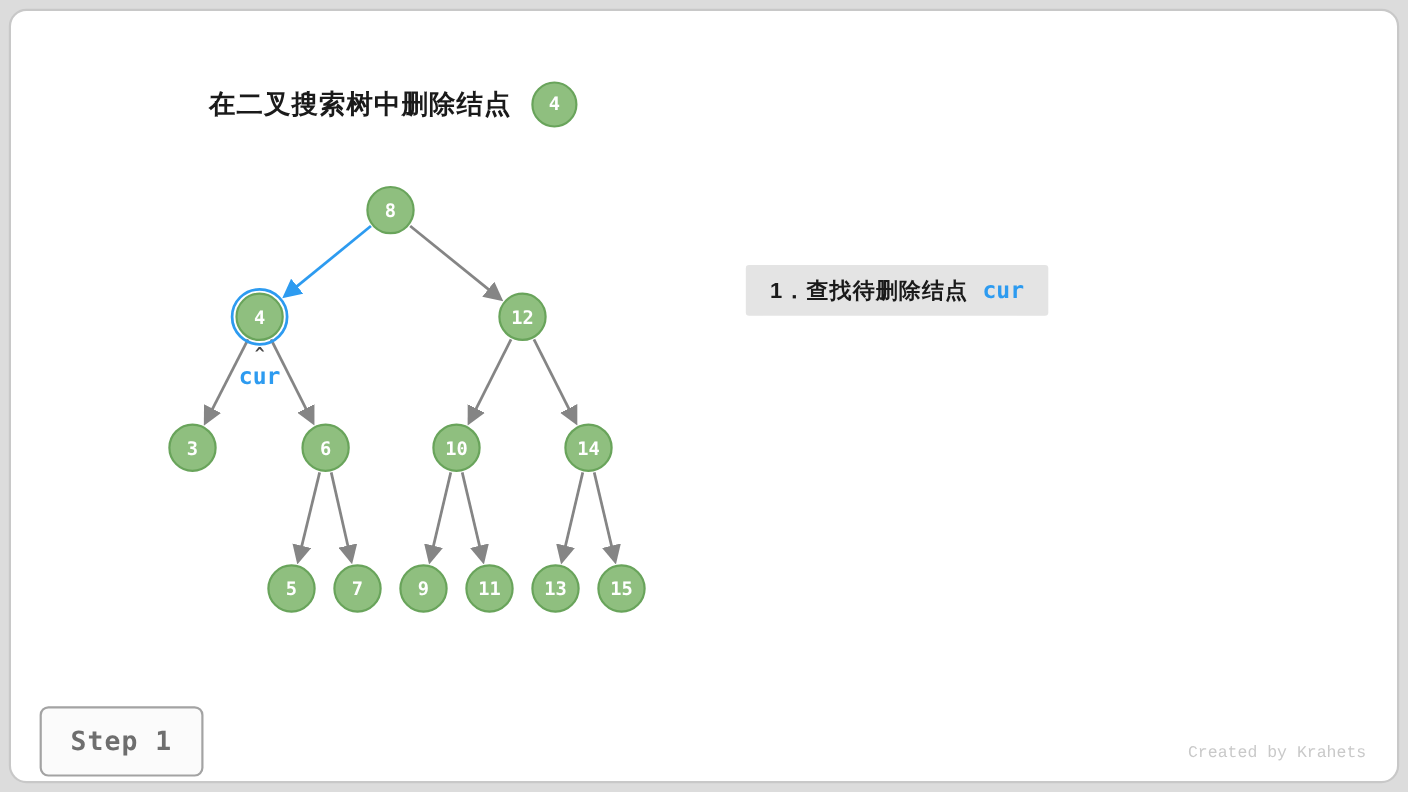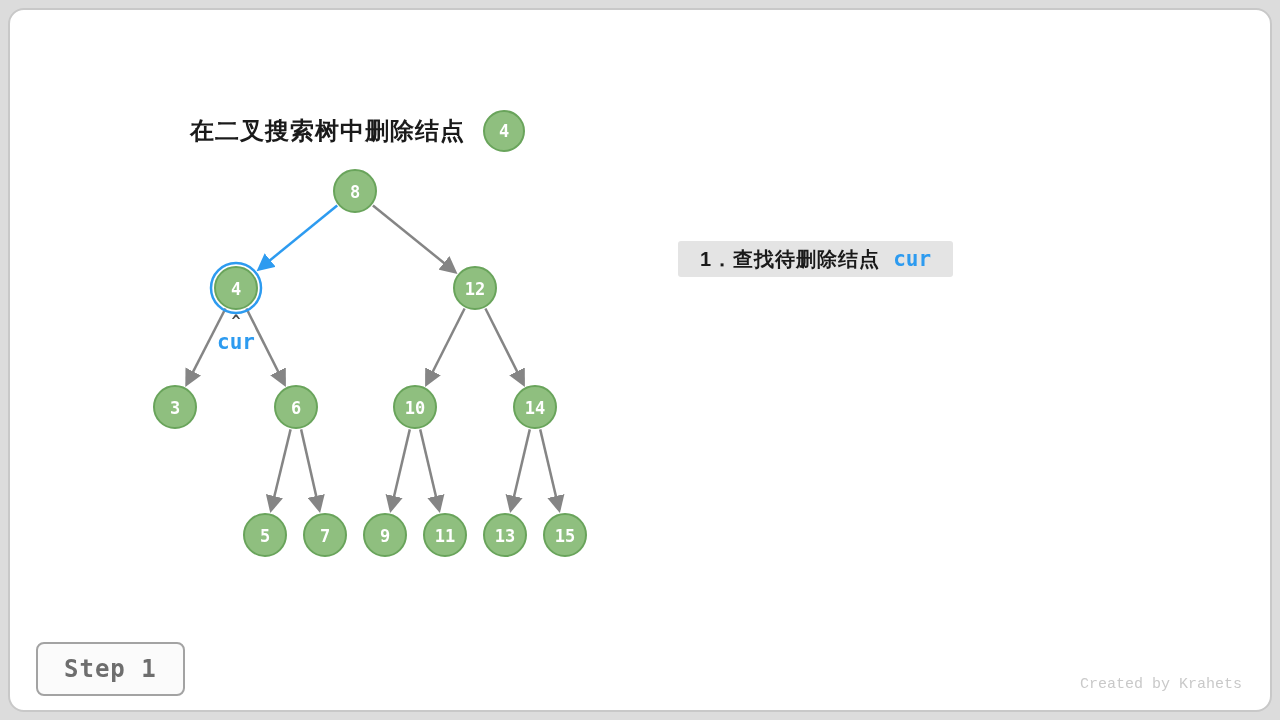--- a/index.html
+++ b/index.html
@@ -27,21 +27,20 @@
   #arrow-gray path { fill: var(--edge-gray); }
   #arrow-blue path { fill: var(--highlight-blue); }
 
   .title-row {
     position: absolute;
     left: 190px; top: 74px;
     height: 42px;
     display: flex;
     align-items: center;
     gap: 18px;
-    margin-top: 36px;
   }
   .title {
     font-size: 24px;
     font-weight: 700;
     letter-spacing: 1px;
     color: var(--title-color, #1a1a1a);
   }
   .title-badge {
     width: 42px; height: 42px;
     border-radius: 50%;
@@ -73,21 +72,21 @@
   .pointer-label {
     font-family: "DejaVu Sans Mono", monospace;
     font-weight: 700;
     font-size: 21px;
     color: var(--highlight-blue);
   }
 
   .info-box {
     position: absolute;
     left: 678px; top: 241px;
-    height: 36px;
+    height: 46px;
     display: inline-flex;
     align-items: center;
     padding: 0 22px;
     background: var(--info-bg, #e4e4e4);
     border-radius: 3px;
   }
   .info-text {
     font-size: 20px;
     font-weight: 700;
     color: var(--title-color, #1a1a1a);
@@ -97,21 +96,21 @@
     margin-left: 13px;
     font-family: "DejaVu Sans Mono", monospace;
     font-weight: 700;
     font-size: 21px;
     color: var(--highlight-blue);
   }
 
   .step-box {
     position: absolute;
     left: 36px; top: 642px;
-    height: 54px;
+    height: 64px;
     min-width: 146px;
     display: inline-flex;
     align-items: center;
     justify-content: center;
     padding: 0 26px;
     background: #fbfbfb;
     border: 2px solid var(--step-border, #a3a3a3);
     border-radius: 8px;
     font-family: "DejaVu Sans Mono", monospace;
     font-weight: 700;

